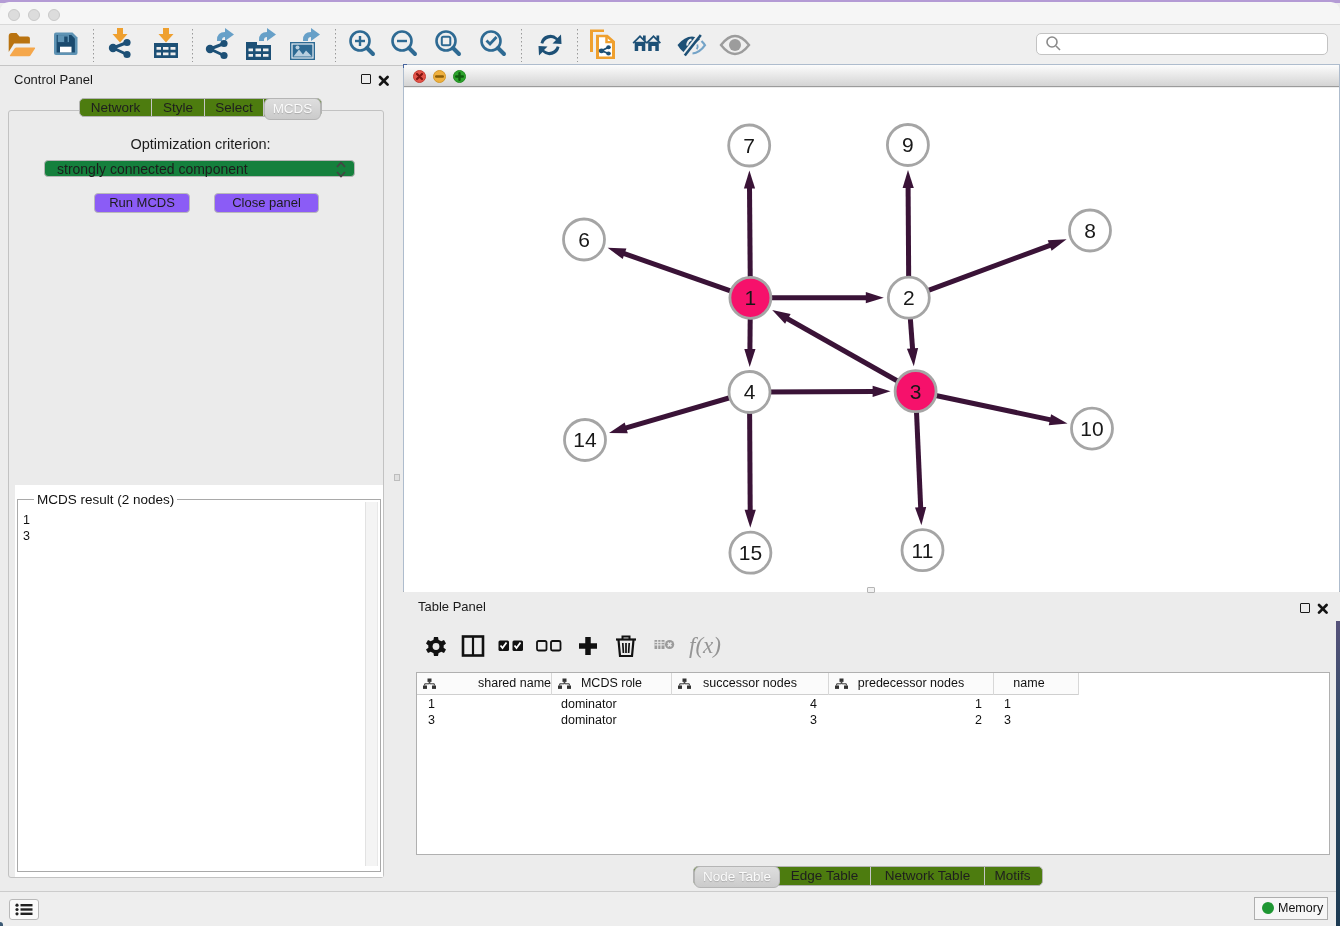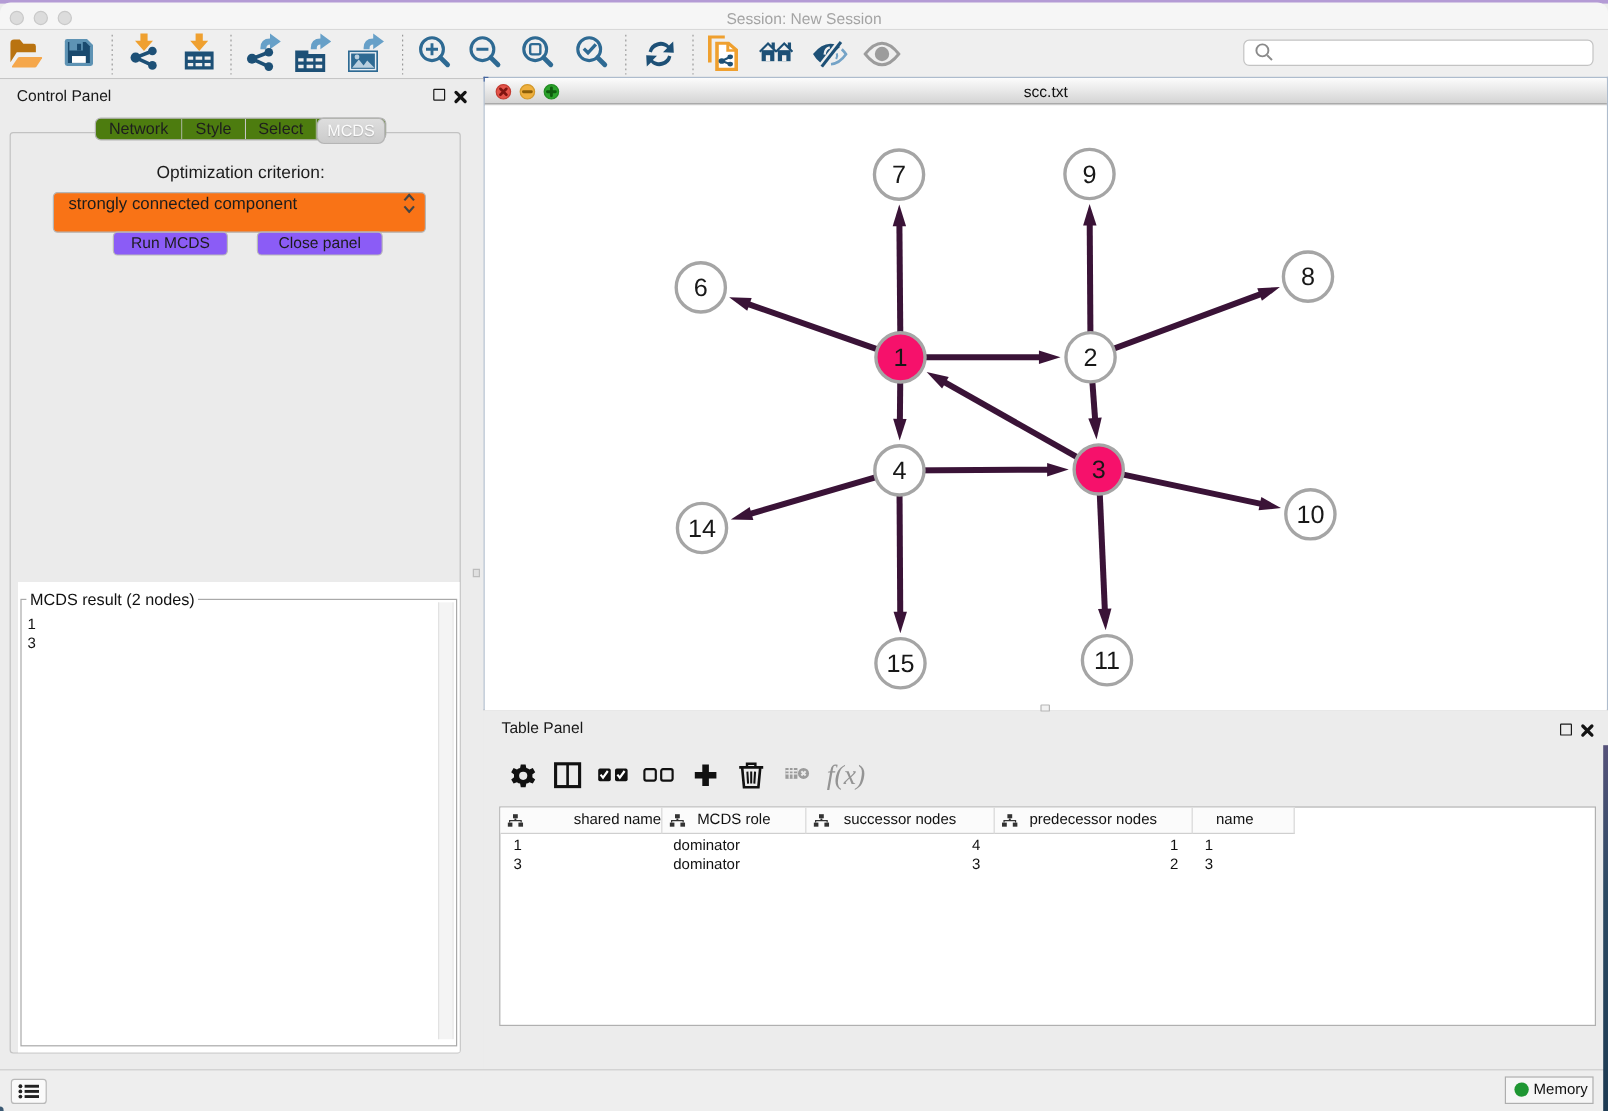--- a/index.html
+++ b/index.html
@@ -16,25 +16,25 @@
 
 #cpanel { left:0; top:66px; width:391px; height:826px; background:#ececec; }
 .panel-title { font-size:13px; color:#1a1a1a; }
 .winbtn { position:absolute; font-size:12px; color:#111; }
 #cp-box { position:absolute; left:8px; top:44px; width:376px; height:768px; border:1px solid #c2c2c2; border-radius:3px; background:#ebebeb; }
 .tabbar { position:absolute; display:flex; height:19px; background:#4d7c0f; border:1px solid #b3b3b3; border-radius:5px; }
 .tab { font-size:13.5px; color:#1e1e1e; text-align:center; line-height:17px; border-right:1px solid #c6c6c6; border-radius:5px 0 0 5px; }
 .tab:last-child { border-right:none; }
 .tab.sel { background:linear-gradient(#dedede,#cbcbcb); color:#fbfbfb; text-shadow:0 1px 1px #aaa; height:22px; margin:-1.5px -1px -1px 0; border:1px solid #b5b5b5; border-radius:6px; line-height:20px; }
 #opt-label { position:absolute; left:5px; top:70px; width:100%; text-align:center; font-size:14.5px; color:#1c1c1c; }
-#dropdown { position:absolute; left:44px; top:94px; width:311px; height:34px; background:#f97316; border:1px solid #b5b5b5; border-radius:4px; font-size:14px; color:#1c1c1c; line-height:17px; padding-left:12px; }
+#dropdown { position:absolute; left:44px; top:94px; width:311px; height:17px; background:#15803d; border:1px solid #b5b5b5; border-radius:4px; font-size:14px; color:#1c1c1c; line-height:17px; padding-left:12px; }
 .btn { position:absolute; height:20px; background:#8b5cf6; border:1px solid #b9b9b9; border-radius:4px; font-size:13px; color:#1c1c1c; text-align:center; line-height:18px; }
 #mcds-white { position:absolute; left:15px; top:419px; width:368px; height:392px; background:#fff; }
 #mcds-fs { position:absolute; left:17px; top:433px; width:364px; height:373px; border:1px solid #a9a9a9; background:#fff; }
-#mcds-label { position:absolute; left:4px; top:-8px; background:#fff; padding:0 3px; font-size:13.5px; color:#111;text-align:right; }
+#mcds-label { position:absolute; left:16px; top:-8px; background:#fff; padding:0 3px; font-size:13.5px; color:#111;text-align:right; }
 #mcds-scroll { position:absolute; right:2px; top:2px; width:13px; height:364px; background:#f4f4f4; border-left:1px solid #e2e2e2; border-right:1px solid #e8e8e8;}
 
 #vdiv { left:391px; top:66px; width:12px; height:826px; background:#ececec; }
 #vgrip { position:absolute; left:3px; top:408px; width:6px; height:7px; background:#e0e0e0; border:1px solid #bdbdbd; }
 
 #netwin { left:403px; top:64px; width:937px; height:528px; border:1px solid #aebccd; border-bottom-color:#a9a9a9; }
 #net-titlebar { position:absolute; left:0; top:0; width:100%; height:22px; background:linear-gradient(#fcfcfc,#d4d4d4); border-bottom:1px solid #9b9b9b; }
 #net-title { position:absolute; width:100%; text-align:center; top:4px; font-size:13px; color:#111; }
 .mac { position:absolute; top:4.5px; width:13px; height:13px; border-radius:50%; }
 #net-canvas { position:absolute; left:0; top:23px; width:935px; height:504px; background:#fff; }
@@ -47,21 +47,20 @@
 #listbtn { position:absolute; left:9px; top:7px; width:30px; height:21px; background:#fafafa; border:1px solid #b9b9b9; border-radius:3px; }
 #darkright { right:0; top:621px; width:4px; height:305px; background:linear-gradient(#56527a,#2c4a63 40%,#1d3a52); }
 </style>
 </head>
 <body>
 <div class="abs" id="topstrip"></div>
 <div class="abs" id="titlebar">
   <div class="tl" style="left:8px;"></div>
   <div class="tl" style="left:28px;"></div>
   <div class="tl" style="left:48px;"></div>
-  <div id="title-text">Session: New Session</div>
 </div>
 <div class="abs" id="toolbar">
     <div id="searchbox"></div>
     <svg width="1340" height="41" style="position:absolute;left:0;top:0">
 <g transform="translate(6,4)">
 <path d="M2.7,49.4 L2.7,33.5 Q2.7,30.5 5.7,30.5 L10.5,30.5 L13.5,34 L21.9,34 Q23.9,34 23.9,36 L23.9,41 L8,41 Z" fill="#b97310" transform="translate(0,-26.5)"></path>
 <path d="M9,19 Q9.5,18.5 10.3,18.5 L28.3,18.5 Q29.5,18.5 29,19.6 L24.5,26.5 Q24,27.2 23,27.2 L4.6,27.2 Q3.5,27.2 4,26.2 Z" fill="#f5a74b"></path>
 </g>
 <g transform="translate(53,7.5)">
 <path d="M3,0 L19.5,0 L24.5,5 L24.5,20.5 Q24.5,22.5 22.5,22.5 L3,22.5 Q1,22.5 1,20.5 L1,2 Q1,0 3,0 Z" fill="#5e93b4"></path>
@@ -218,21 +217,20 @@
     <div class="mac" style="left:29px;background:#efb03e;border:1px solid #d3992b;">
         <svg width="11" height="11" style="position:absolute;left:0;top:0">
           <path d="M2.2,5.5 L8.8,5.5" stroke="#8c5e08" stroke-width="2.4" stroke-linecap="round"></path>
         </svg>
       </div>
     <div class="mac" style="left:49px;background:#2ca32c;border:1px solid #238c23;">
         <svg width="11" height="11" style="position:absolute;left:0;top:0">
           <path d="M2.2,5.5 L8.8,5.5 M5.5,2.2 L5.5,8.8" stroke="#0f5c0f" stroke-width="2.4" stroke-linecap="round"></path>
         </svg>
       </div>
-    <div id="net-title">scc.txt</div>
   </div>
   <div id="net-canvas">
       <svg width="935" height="504" style="position:absolute;left:0;top:0">
 <line x1="346.4" y1="209.8" x2="345.5" y2="99.5" stroke="#3a1337" stroke-width="5"></line>
 <path d="M345.4,82.5 L351.1,100.5 L339.9,100.5 Z" fill="#3a1337"></path>
 <line x1="346.4" y1="209.8" x2="219.6" y2="165.4" stroke="#3a1337" stroke-width="5"></line>
 <path d="M203.6,159.8 L222.4,160.4 L218.7,171.0 Z" fill="#3a1337"></path>
 <line x1="346.4" y1="209.8" x2="462.8" y2="209.7" stroke="#3a1337" stroke-width="5"></line>
 <path d="M479.8,209.7 L461.8,215.3 L461.8,204.1 Z" fill="#3a1337"></path>
 <line x1="346.4" y1="209.8" x2="345.9" y2="262.0" stroke="#3a1337" stroke-width="5"></line>
@@ -373,20 +371,26 @@
       <div class="td" style="left:144px;top:24px;">dominator</div>
       <div class="td" style="left:330px;top:24px;width:70px;text-align:right;">4</div>
       <div class="td" style="left:495px;top:24px;width:70px;text-align:right;">1</div>
       <div class="td" style="left:587px;top:24px;">1</div>
       <div class="td" style="left:11px;top:40px;">3</div>
       <div class="td" style="left:144px;top:40px;">dominator</div>
       <div class="td" style="left:330px;top:40px;width:70px;text-align:right;">3</div>
       <div class="td" style="left:495px;top:40px;width:70px;text-align:right;">2</div>
       <div class="td" style="left:587px;top:40px;">3</div>
     </div>
+<div class="tabbar" style="left:290px;top:274px;width:350px;height:20px;">
+<div class="tab sel" style="width:86px;">Node Table</div>
+<div class="tab" style="width:92px;">Edge Table</div>
+<div class="tab" style="width:114px;">Network Table</div>
+<div class="tab" style="width:55px;">Motifs</div>
+</div>
   </div>
 <div class="abs" id="statusbar">
   <div id="listbtn">
       <svg width="18" height="13" style="position:absolute;left:5px;top:3px">
         <g fill="#222">
           <circle cx="2" cy="2.2" r="1.6"></circle>
           <circle cx="2" cy="6.5" r="1.6"></circle>
           <circle cx="2" cy="10.8" r="1.6"></circle>
           <rect x="5.5" y="1" width="12" height="2.4"></rect>
           <rect x="5.5" y="5.3" width="12" height="2.4"></rect>

